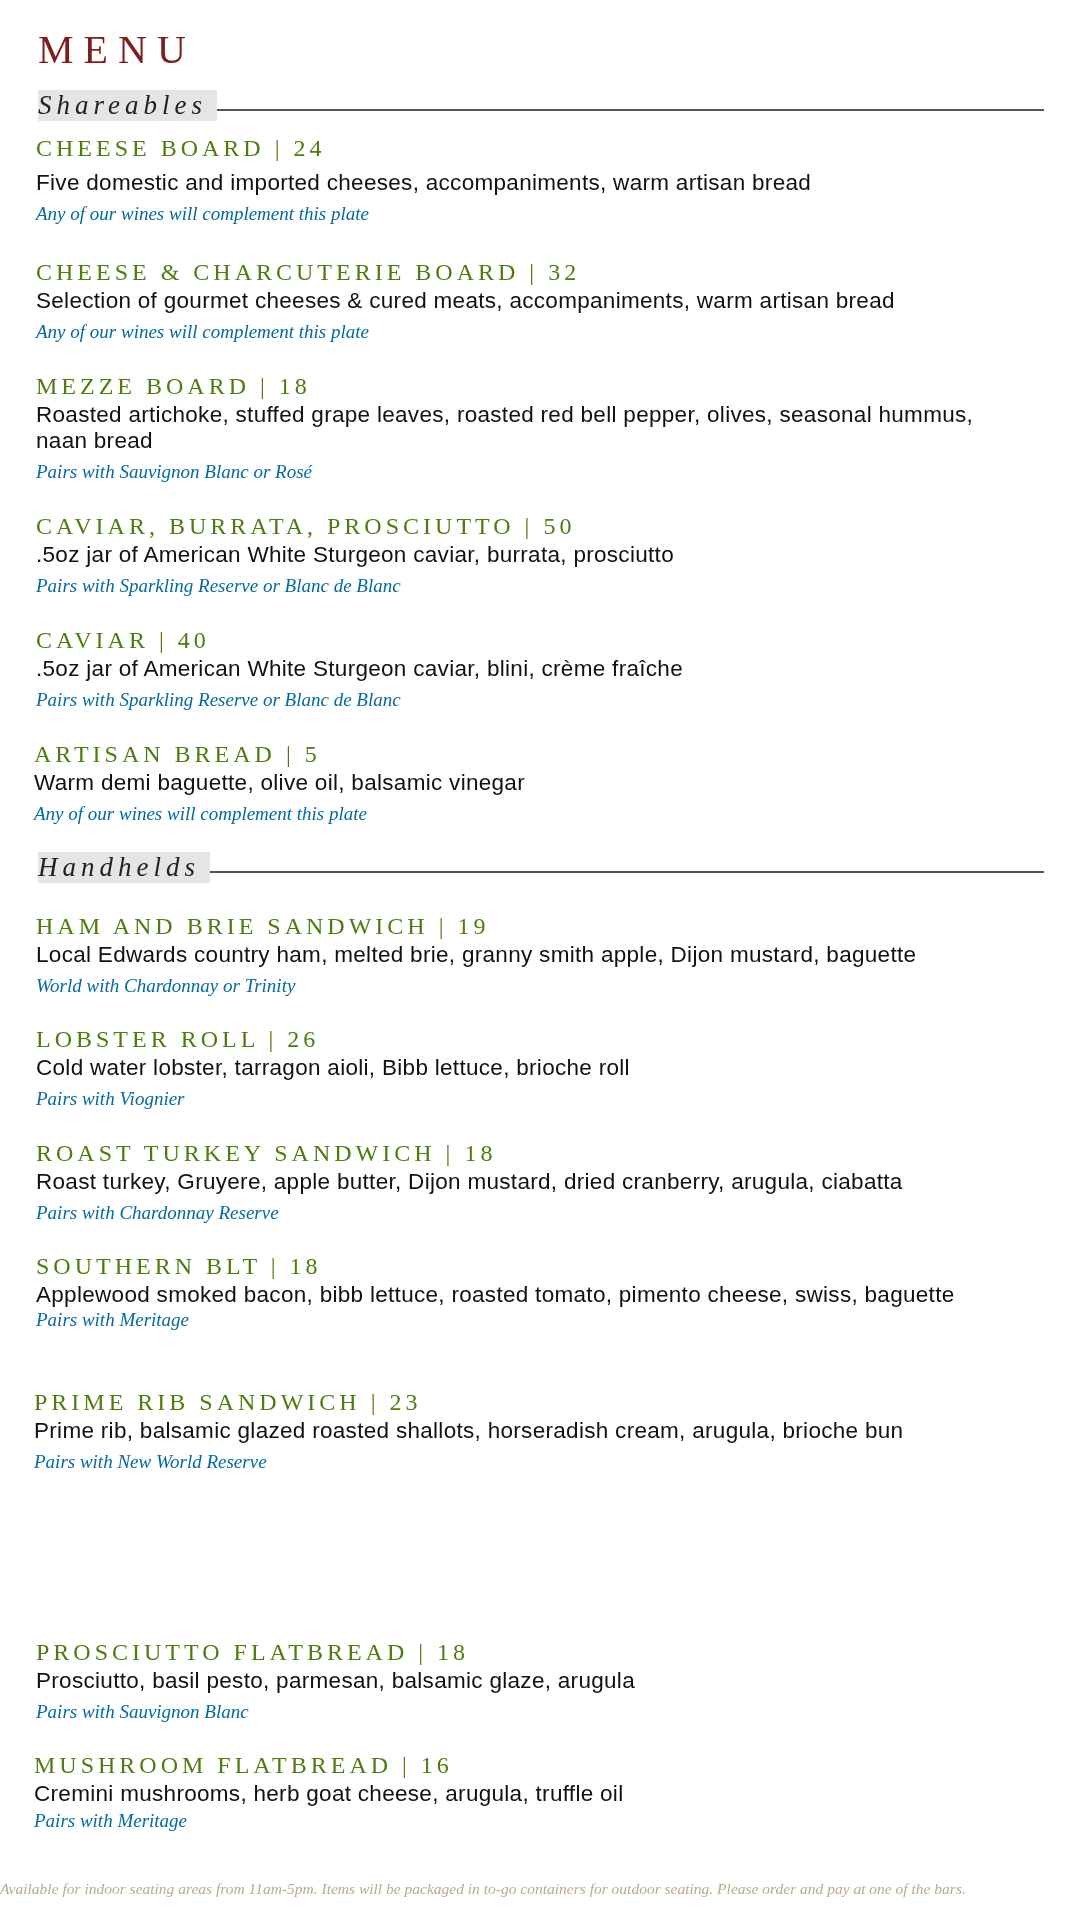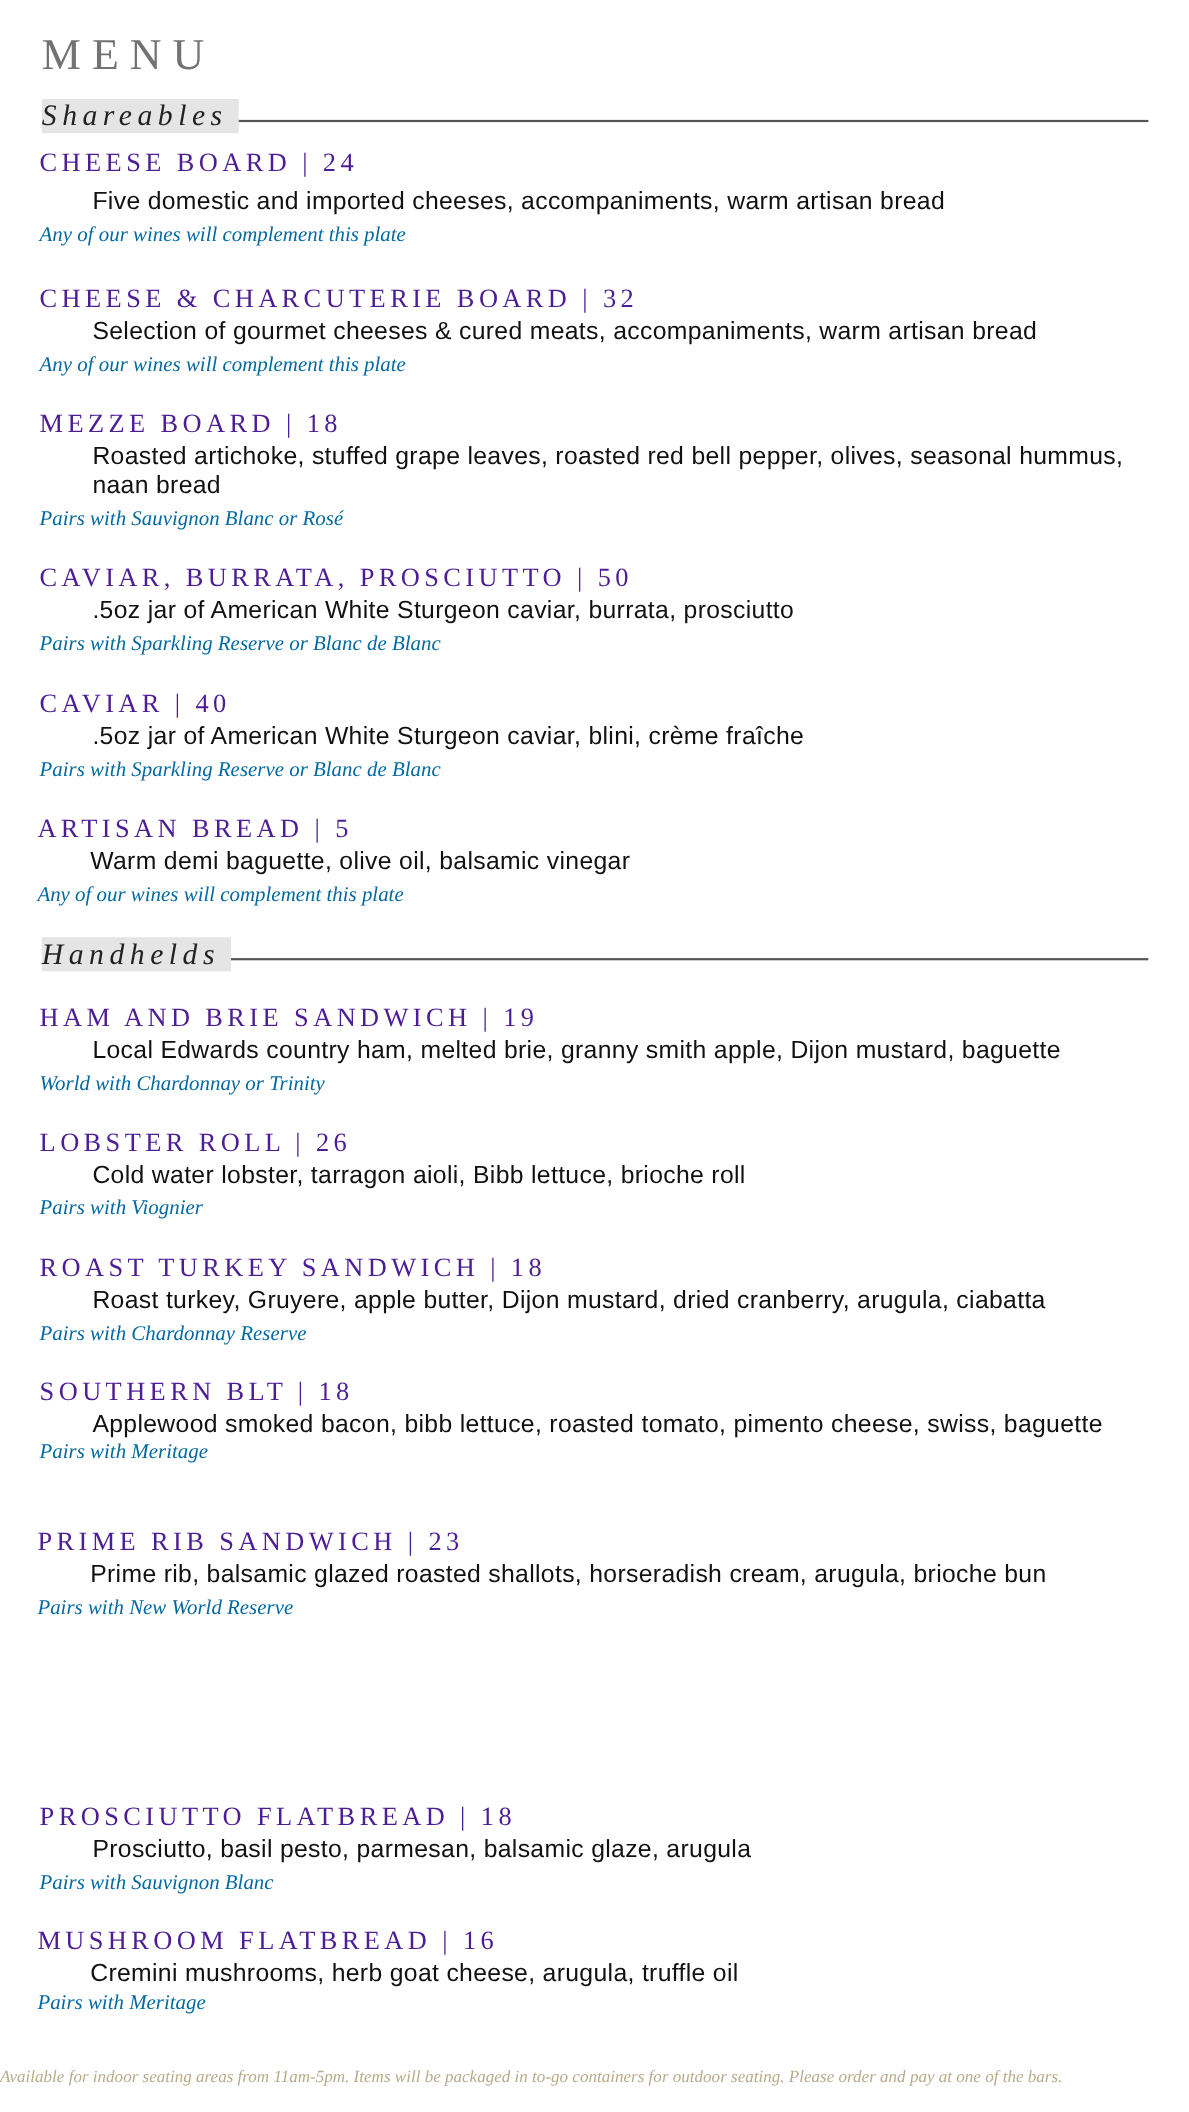--- a/index.html
+++ b/index.html
@@ -1,43 +1,42 @@
 <!DOCTYPE html>
 <html><head>
 <meta charset="utf-8">
 <style>
   html, body { margin: 0; padding: 0; background: #ffffff; }
   body { width: 1081px; height: 1920px; position: relative; overflow: hidden; color: #111; }
   .page { position: absolute; left: 0; top: 0; width: 1081px; height: 1920px; }
   .title {
     position: absolute; left: 38px; top: 26px;
     font-family: "Liberation Serif", "DejaVu Serif", serif;
-    font-size: 40px; letter-spacing: 10px; color: #737373; font-weight: normal;
+    font-size: 40px; letter-spacing: 10px; color: #7f1d1d; font-weight: normal;
   }
   .section-head { position: absolute; left: 36px; width: 1008px; height: 36px; }
   .section-head .label {
     position: absolute; left: 2px; top: 0;
     font-family: "Liberation Serif", "DejaVu Serif", serif;
     font-style: italic; font-size: 27px; letter-spacing: 5px; color: #222;
     background: #e5e5e5; padding-right: 10px;
   }
   .section-head .rule {
     position: absolute; right: 0; top: 19px; height: 1.5px; background: #555;
   }
   .item { position: absolute; left: 36px; width: 1010px; }
   .item .name {
     font-family: "Liberation Serif", "DejaVu Serif", serif;
-    font-size: 24px; letter-spacing: 4px; color: #4c1d95; line-height: 28px;
+    font-size: 24px; letter-spacing: 4px; color: #4d7c0f; line-height: 28px;
     white-space: nowrap;
   }
   .item .desc {
     font-family: "Liberation Sans", "DejaVu Sans", sans-serif;
     font-size: 22.5px; color: #111; line-height: 26px; margin-top: 2px;
     letter-spacing: 0.3px;
-    margin-left: 48px;
   }
   .item .pair {
     font-family: "Liberation Serif", "DejaVu Serif", serif;
     font-style: italic; font-size: 19px; color: #0369a1; line-height: 24px; margin-top: 6px;
   }
   .footer {
     position: absolute; left: 0; width: 1081px; top: 1880px; text-align: left;
     font-family: "Liberation Serif", "DejaVu Serif", serif;
     font-style: italic; font-size: 15.5px; color: #b8ab8a;
   }

